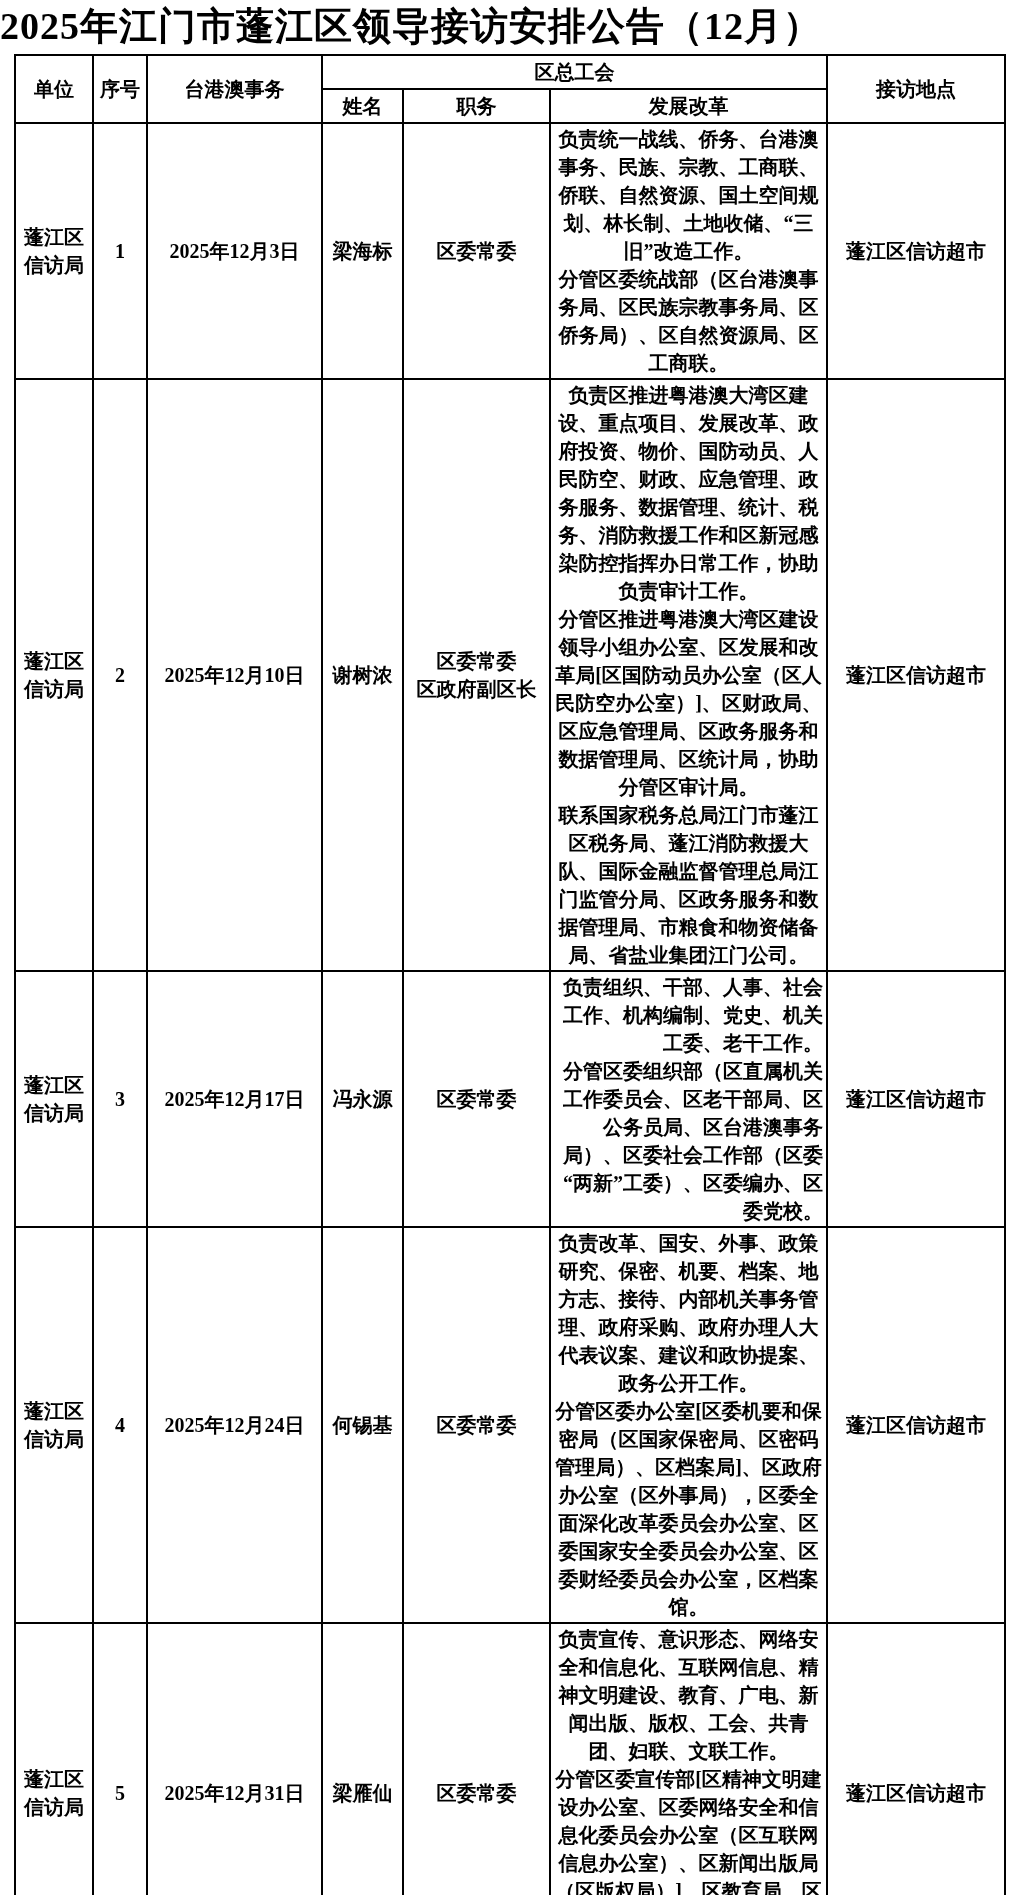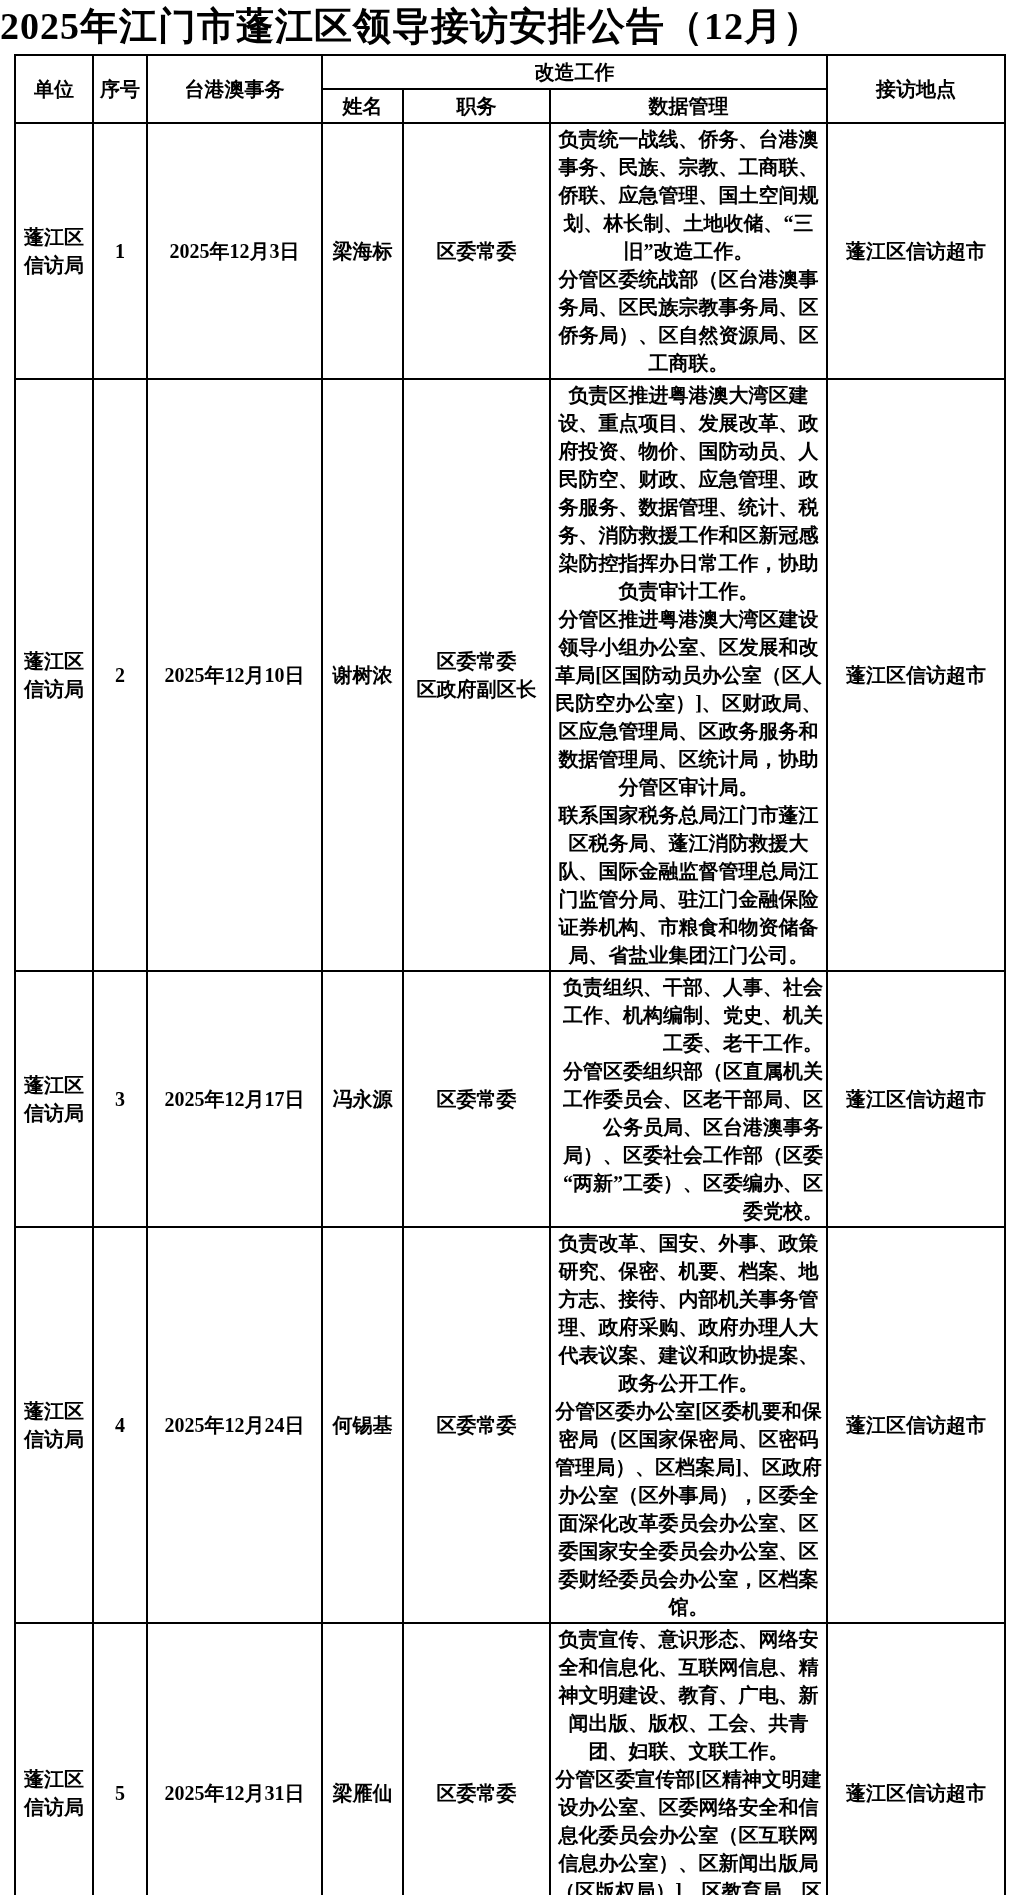--- a/index.html
+++ b/index.html
@@ -54,53 +54,53 @@
     <col style="width:81px">
     <col style="width:147px">
     <col style="width:277px">
     <col style="width:178px">
   </colgroup>
   <thead>
     <tr>
       <th rowspan="2">单位</th>
       <th rowspan="2">序号</th>
       <th rowspan="2">台港澳事务</th>
-      <th colspan="3">改造工作</th>
+      <th colspan="3">区总工会</th>
       <th rowspan="2">接访地点</th>
     </tr>
     <tr>
       <th>姓名</th>
       <th>职务</th>
-      <th>数据管理</th>
+      <th>发展改革</th>
     </tr>
   </thead>
   <tbody id="schedule-body">
       <tr>
         <td>蓬江区信访局</td>
         <td>1</td>
         <td>2025年12月3日</td>
         <td>梁海标</td>
         <td class="position">区委常委</td>
         <td class="duties" style="height: 252px;">
-          <div class="para">负责统一战线、侨务、台港澳事务、民族、宗教、工商联、侨联、应急管理、国土空间规划、林长制、土地收储、“三旧”改造工作。</div>
+          <div class="para">负责统一战线、侨务、台港澳事务、民族、宗教、工商联、侨联、自然资源、国土空间规划、林长制、土地收储、“三旧”改造工作。</div>
           <div class="para">分管区委统战部（区台港澳事务局、区民族宗教事务局、区侨务局）、区自然资源局、区工商联。</div>
         </td>
         <td>蓬江区信访超市</td>
       </tr>
       <tr>
         <td>蓬江区信访局</td>
         <td>2</td>
         <td>2025年12月10日</td>
         <td>谢树浓</td>
         <td class="position">区委常委
 区政府副区长</td>
         <td class="duties" style="height: 563px; margin-top: 46px;">
           <div class="para">负责区推进粤港澳大湾区建设、重点项目、发展改革、政府投资、物价、国防动员、人民防空、财政、应急管理、政务服务、数据管理、统计、税务、消防救援工作和区新冠感染防控指挥办日常工作，协助负责审计工作。</div>
           <div class="para">分管区推进粤港澳大湾区建设领导小组办公室、区发展和改革局[区国防动员办公室（区人民防空办公室）]、区财政局、区应急管理局、区政务服务和数据管理局、区统计局，协助分管区审计局。</div>
-          <div class="para">联系国家税务总局江门市蓬江区税务局、蓬江消防救援大队、国际金融监督管理总局江门监管分局、驻江门金融保险证券机构、市粮食和物资储备局、省盐业集团江门公司。</div>
+          <div class="para">联系国家税务总局江门市蓬江区税务局、蓬江消防救援大队、国际金融监督管理总局江门监管分局、区政务服务和数据管理局、市粮食和物资储备局、省盐业集团江门公司。</div>
         </td>
         <td>蓬江区信访超市</td>
       </tr>
       <tr>
         <td>蓬江区信访局</td>
         <td>3</td>
         <td>2025年12月17日</td>
         <td>冯永源</td>
         <td class="position">区委常委</td>
         <td class="duties" style="height: 241px; text-align: right;">

